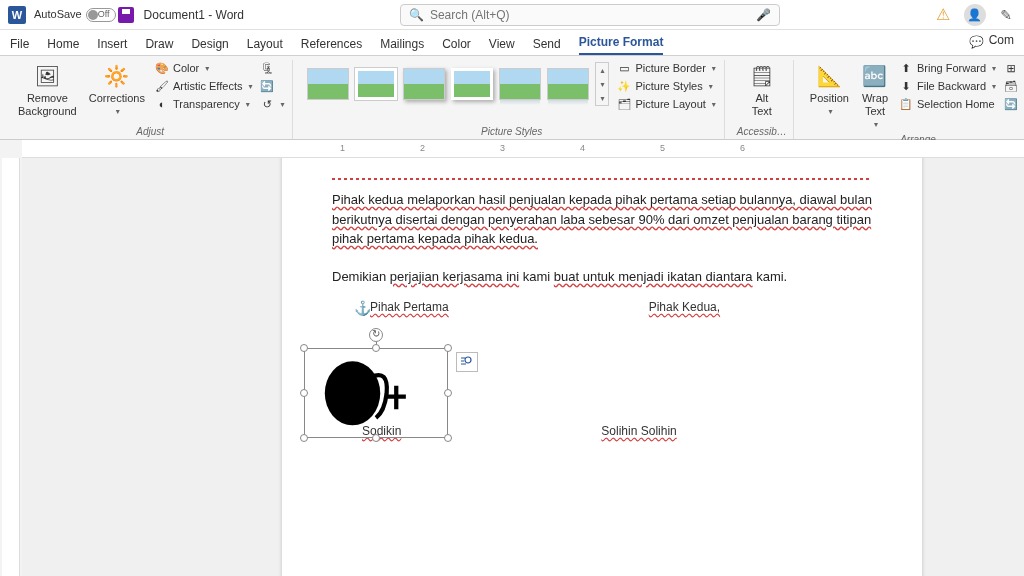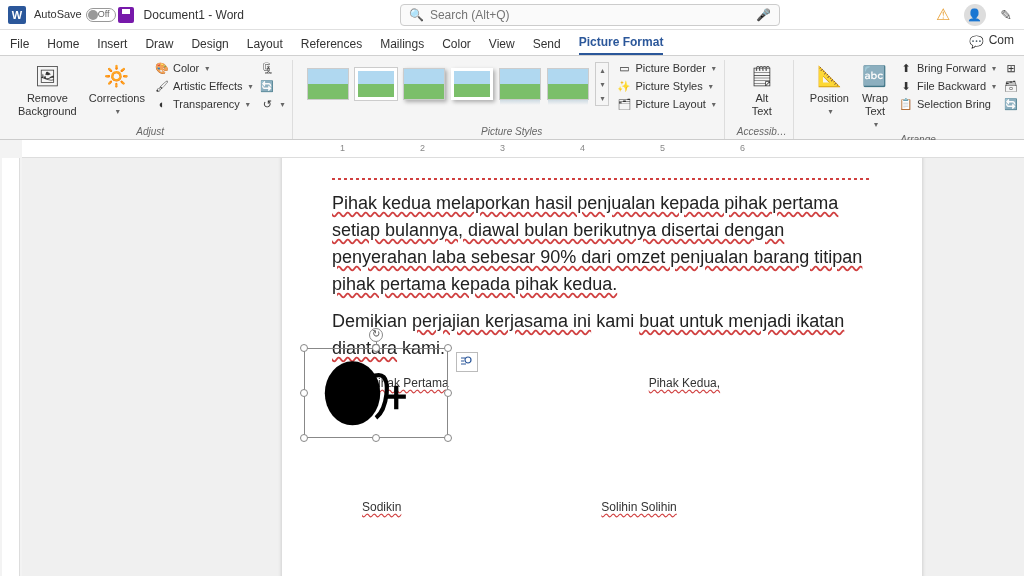--- a/index.html
+++ b/index.html
@@ -53,21 +53,21 @@
 .gallery-more { width: 14px; height: 44px; border: 1px solid #ccc; display: flex; flex-direction: column; justify-content: space-around; align-items: center; font-size: 8px; color: #666; cursor: pointer; }
 
 
 .ruler-h { height: 18px; background: #fff; margin-left: 22px; border-bottom: 1px solid #ddd; position: relative; font-size: 9px; color: #888; }
 .ruler-h .mark { position: absolute; top: 3px; }
 .ruler-v { width: 18px; background: #fff; border-right: 1px solid #ddd; position: absolute; left: 2px; top: 158px; bottom: 0; }
 
 
 .docarea { position: absolute; top: 158px; left: 22px; right: 0; bottom: 0; background: #f0f0f0; overflow: hidden; }
 .page { position: absolute; left: 260px; top: -10px; width: 640px; background: #fff; box-shadow: 0 1px 4px rgba(0,0,0,.2); padding: 30px 50px 60px; min-height: 560px; }
-.page p { font-size: 18px; line-height: 1.5; margin-bottom: 6px; color: #222; }
+.page p { font-size: 13px; line-height: 1.5; margin-bottom: 6px; color: #222; }
 .sq { text-decoration: underline; text-decoration-style: wavy; text-decoration-color: #d04040; text-underline-offset: 2px; }
 .sigrow { display: flex; gap: 200px; margin-top: 14px; }
 .anchor { position: absolute; left: 22px; color: #5b8bb8; font-size: 14px; }
 
 
 .picsel { position: absolute; left: 22px; top: 200px; width: 144px; height: 90px; }
 .picsel .frame { position: absolute; inset: 0; border: 1px solid #888; }
 .picsel .rot { position: absolute; top: -20px; left: 50%; transform: translateX(-50%); width: 14px; height: 14px; border: 1px solid #888; border-radius: 50%; background: #fff; }
 .picsel .rot::before { content: "↻"; position: absolute; left: 2px; top: -1px; font-size: 10px; color: #555; }
 .picsel .rotstem { position: absolute; top: -6px; left: 50%; width: 1px; height: 6px; background: #888; }
@@ -224,21 +224,21 @@
         <div class="row drop">
             <span class="tinyic">⬆</span>
             <span>Bring Forward</span>
           </div>
         <div class="row drop">
             <span class="tinyic">⬇</span>
             <span>File Backward</span>
           </div>
         <div class="row">
             <span class="tinyic">📋</span>
-            <span>Selection Bring</span>
+            <span>Selection Home</span>
           </div>
       </div>
       <div class="smallrow">
         <div class="row drop">
             <span class="tinyic">⊞</span>
           </div>
         <div class="row drop">
             <span class="tinyic">🗃</span>
           </div>
         <div class="row drop">
@@ -259,21 +259,21 @@
   <span class="mark" style="left:638px">5</span>
   <span class="mark" style="left:718px">6</span>
 </div>
 
 <div class="ruler-v"></div>
 
 <div class="docarea">
   <div class="page">
     <div class="red-top"></div>
     <p><span class="sq">Pihak kedua melaporkan hasil penjualan kepada pihak pertama setiap bulannya, diawal bulan berikutnya disertai dengan penyerahan laba sebesar 90% dari omzet penjualan barang titipan pihak pertama kepada pihak kedua.</span></p>
-    <p style="margin-top:10px">
+    <p style="margin-top:18px">
       <span>Demikian </span><span class="sq">perjajian kerjasama ini</span><span> kami </span><span class="sq">buat untuk menjadi ikatan diantara</span><span> kami.</span>
     </p>
 
     <div class="sigrow" style="position:relative">
       <span class="anchor">⚓</span>
       <span class="sq" style="margin-left:38px">Pihak Pertama</span>
       <span class="sq">Pihak Kedua,</span>
     </div>
 
     <div class="picsel">

